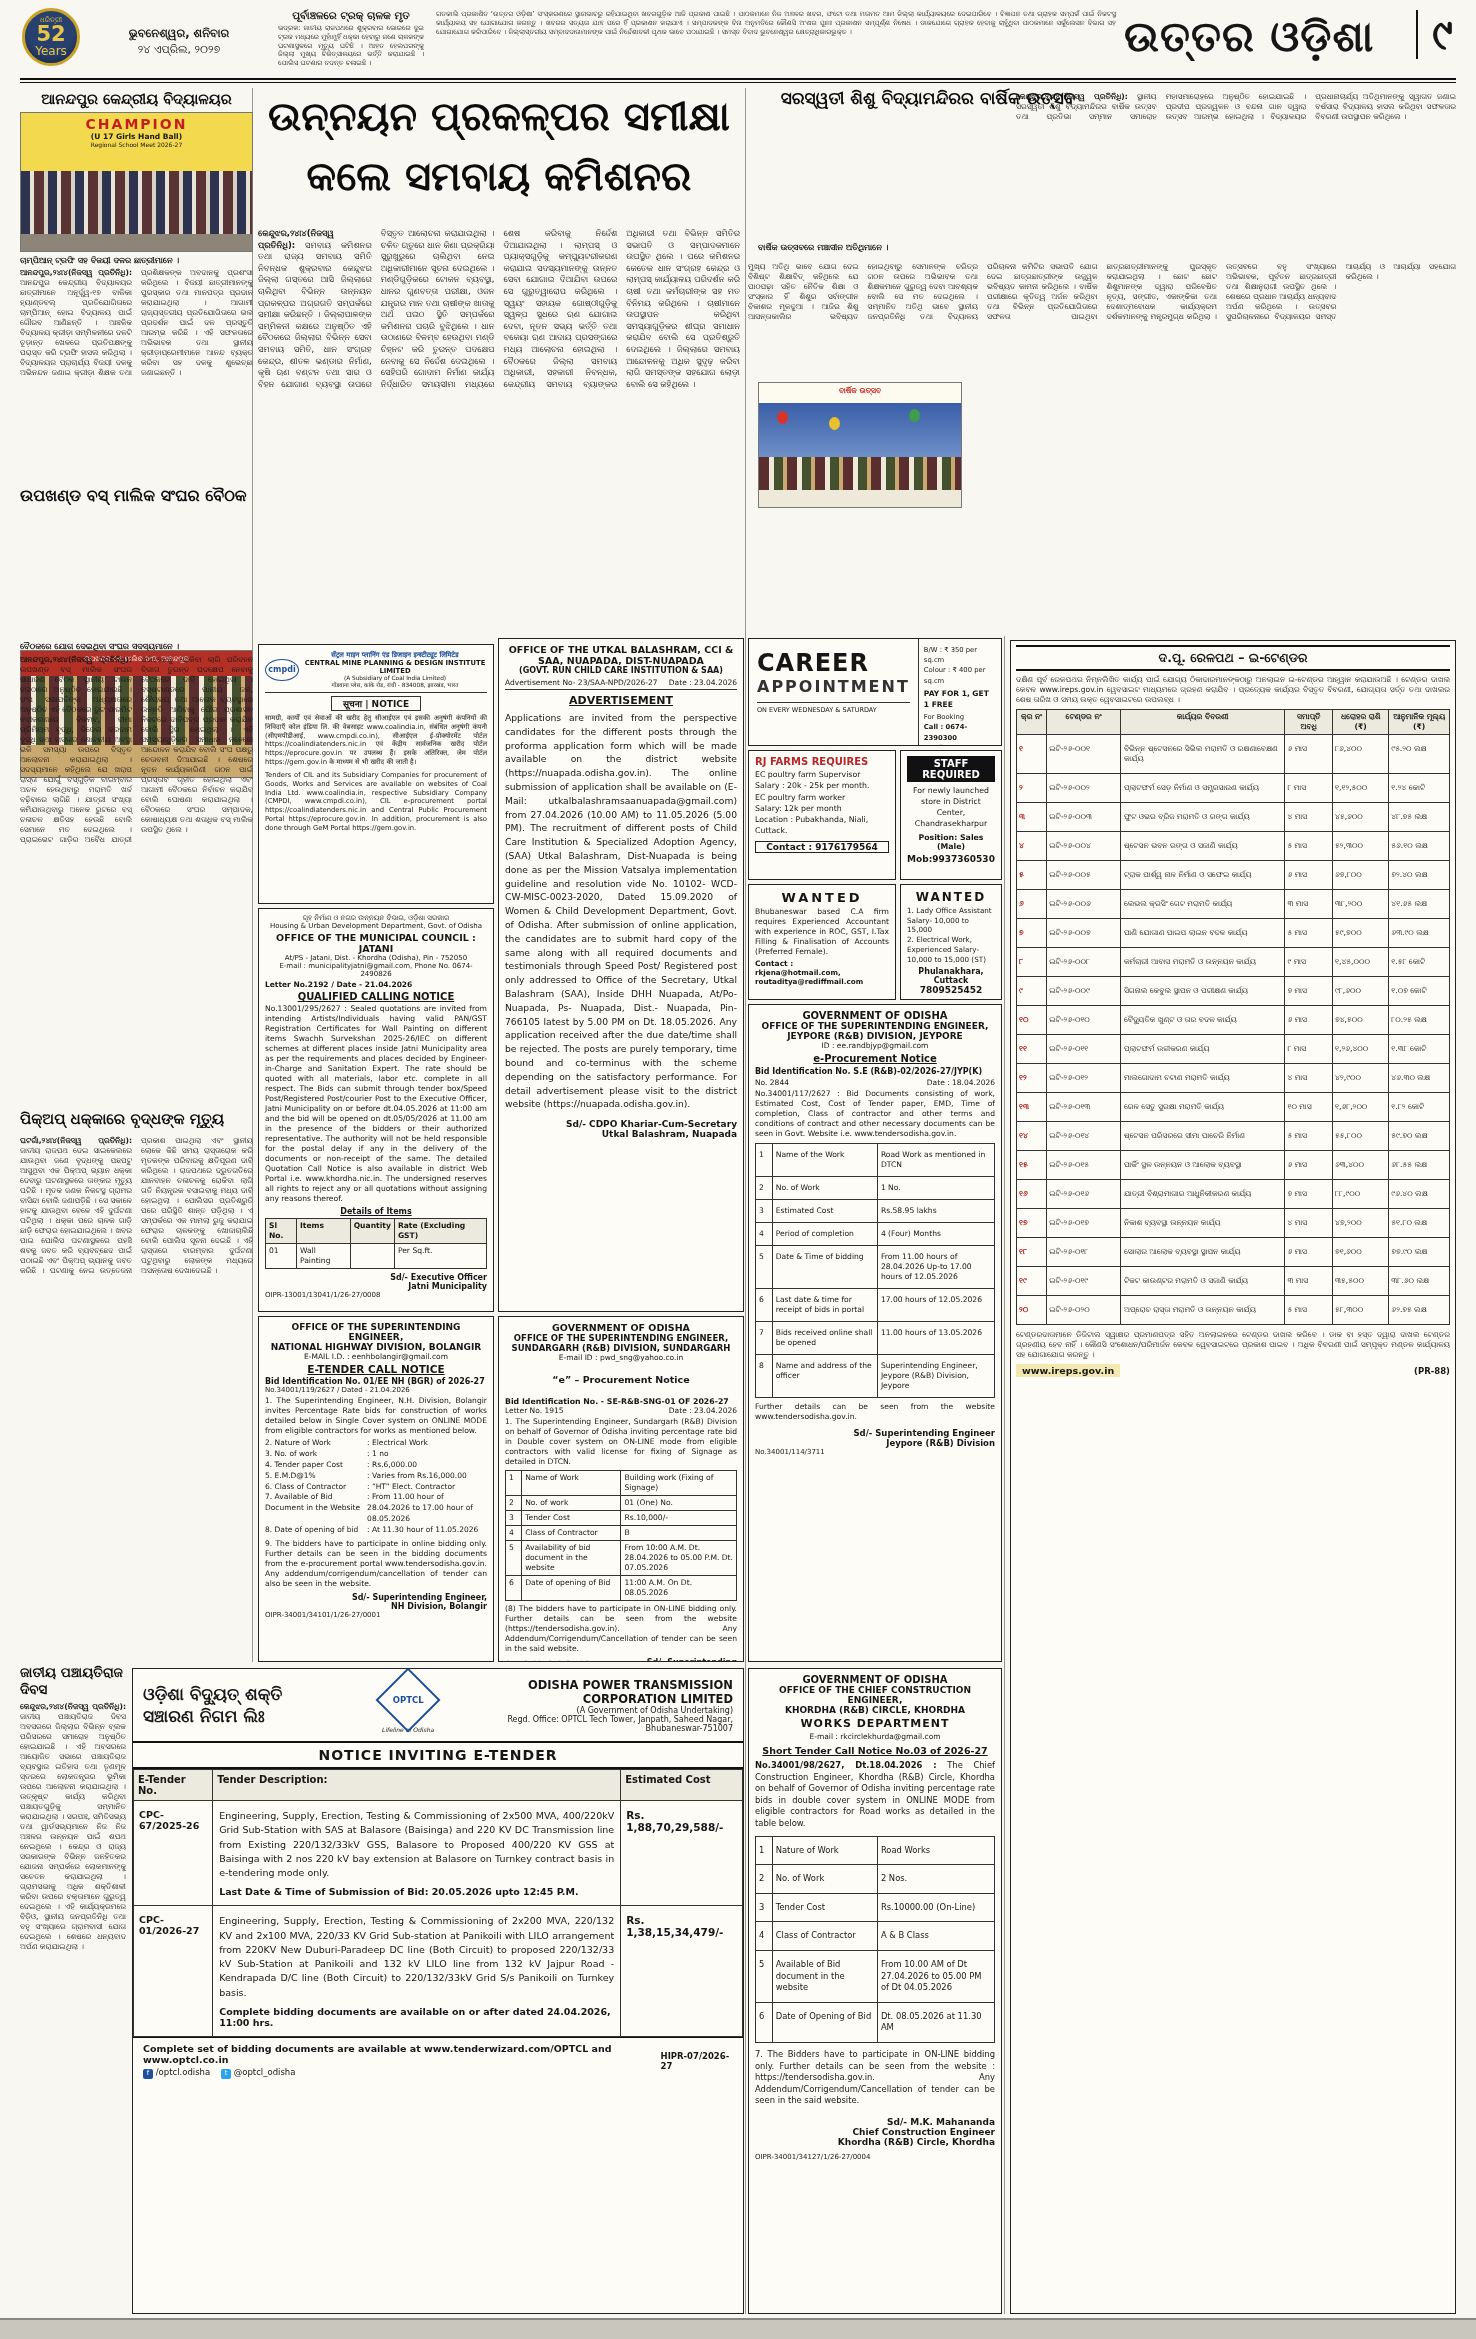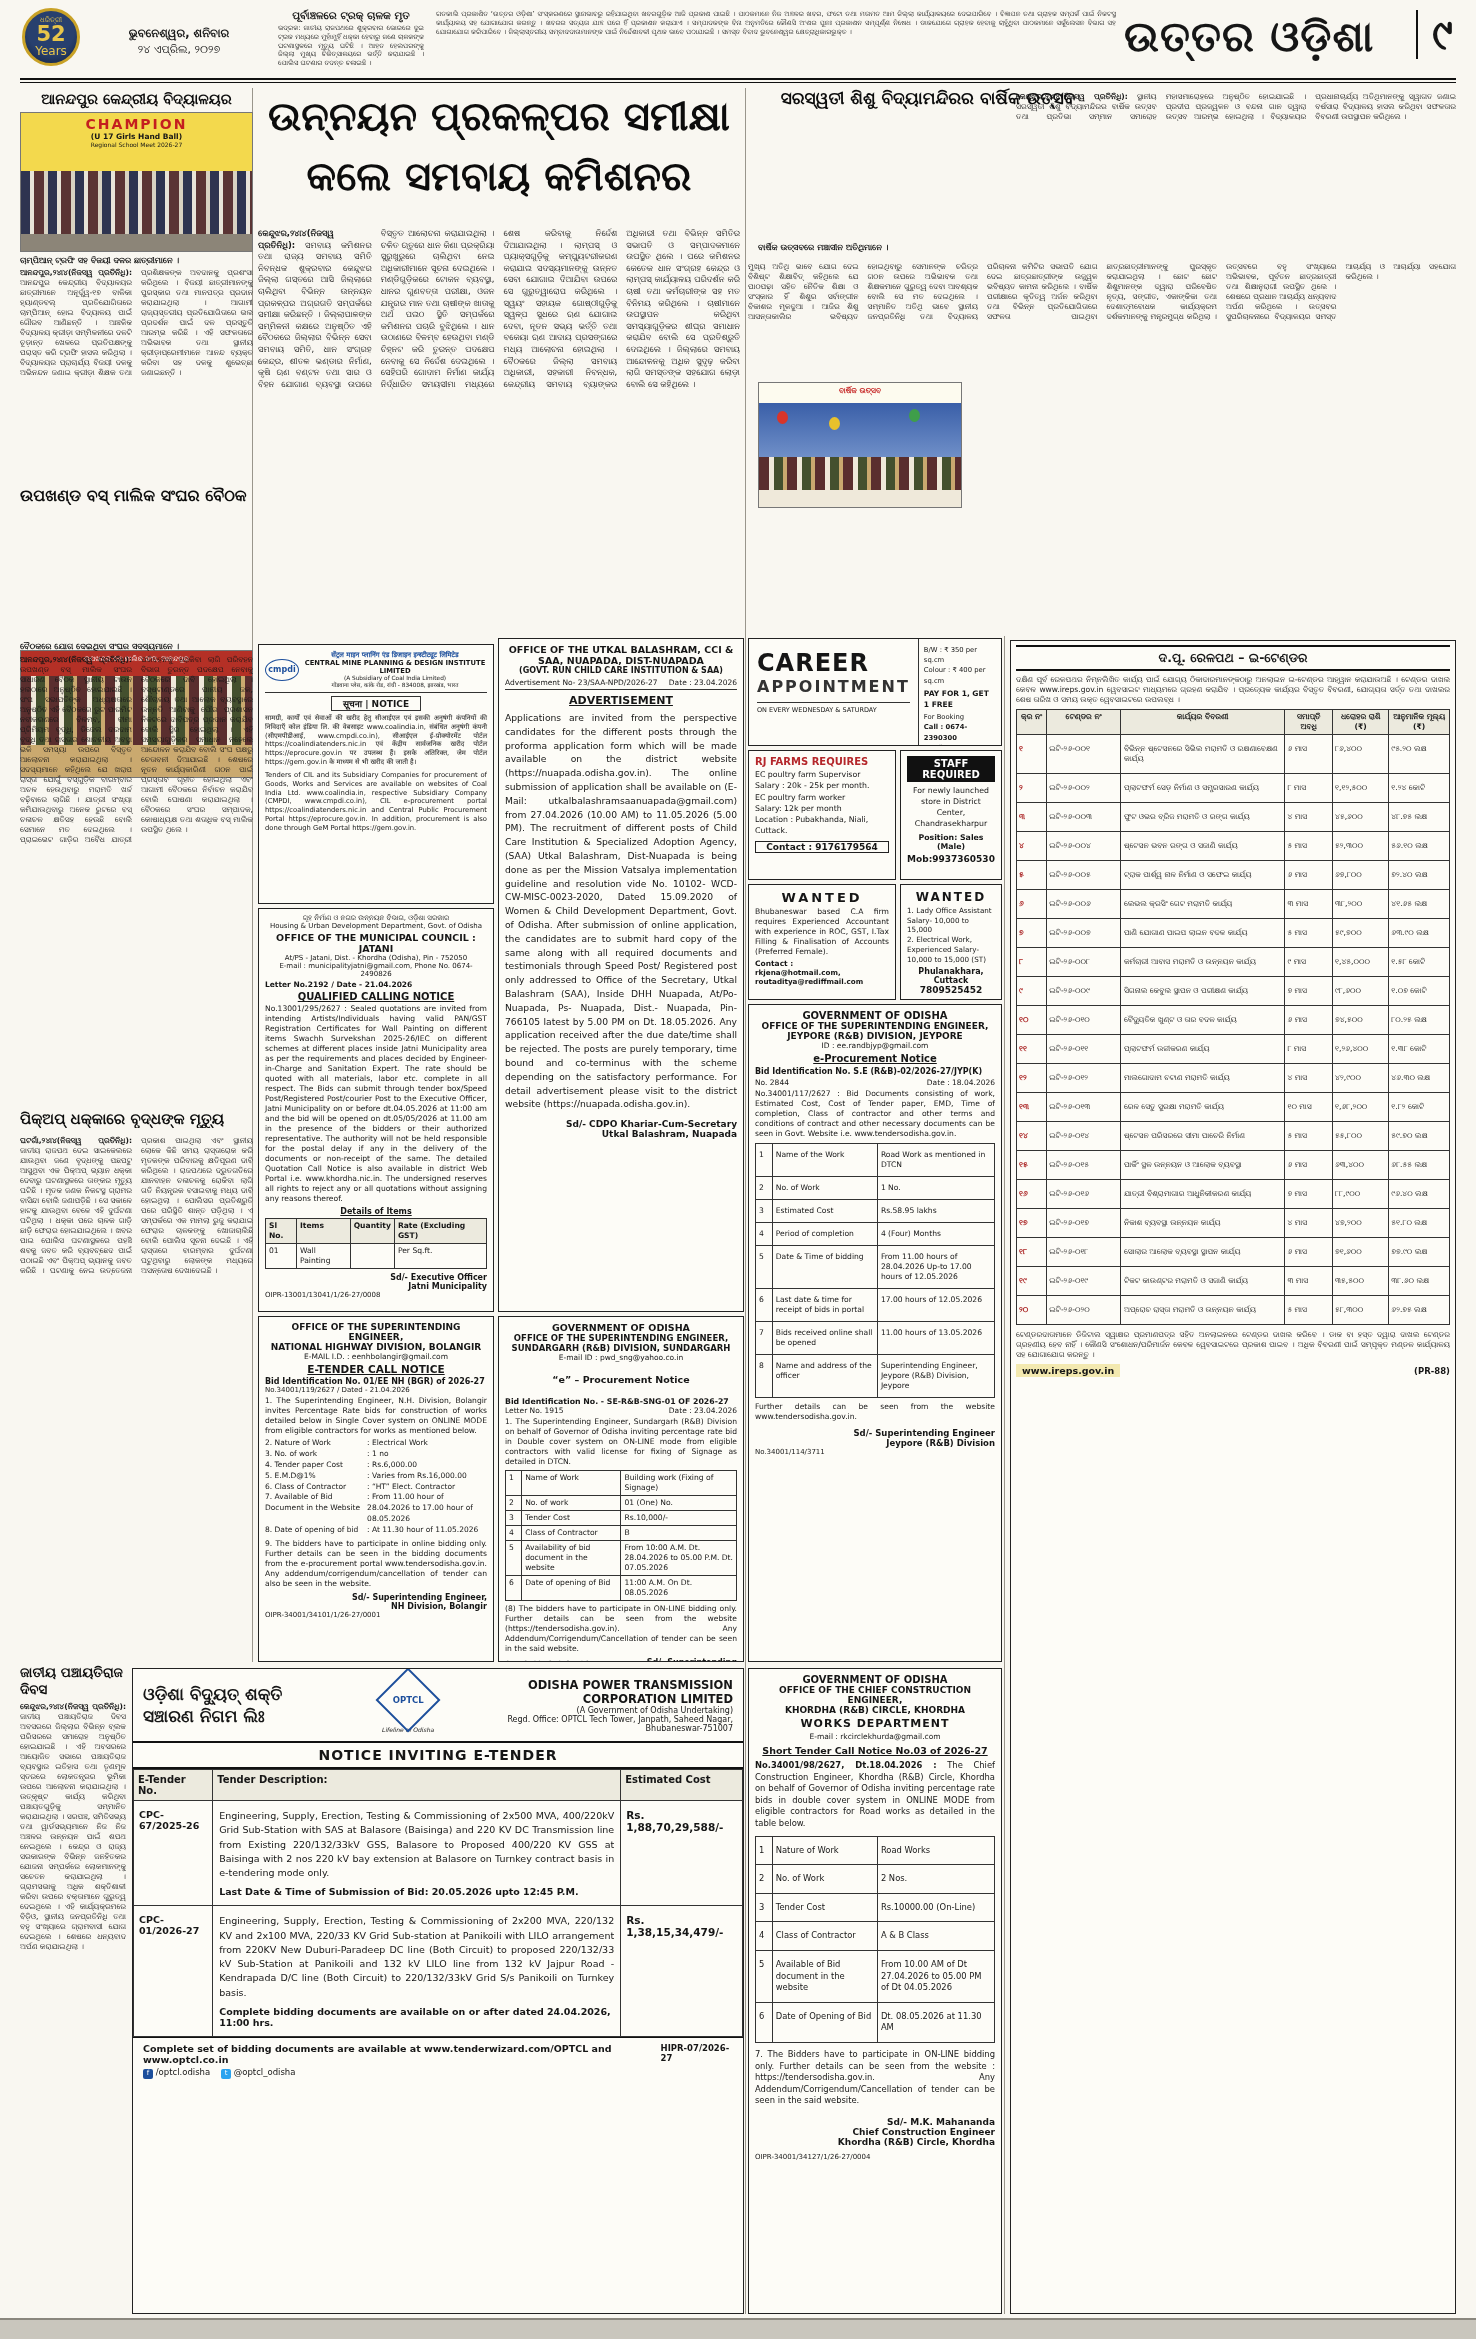--- a/index.html
+++ b/index.html
@@ -550,21 +550,21 @@
           <tr>
             <td class="b" style="width:13%;font-size:9.5px;padding:8px 5px;">CPC-01/2026-27</td>
             <td style="width:67%;padding:8px 6px;">
               <div class="jc" style="font-size:9.5px;line-height:1.5;">Engineering, Supply, Erection, Testing &amp; Commissioning of 2x200 MVA, 220/132 KV and 2x100 MVA, 220/33 KV Grid Sub-station at Panikoili with LILO arrangement from 220KV New Duburi-Paradeep DC line (Both Circuit) to proposed 220/132/33 kV Sub-Station at Panikoili and 132 kV LILO line from 132 kV Jajpur Road - Kendrapada D/C line (Both Circuit) to 220/132/33kV Grid S/s Panikoili on Turnkey basis.</div>
               <div class="b" style="font-size:9.5px;margin-top:6px;">Complete bidding documents are available on or after dated 24.04.2026, 11:00 hrs.</div>
             </td>
             <td class="b" style="width:20%;font-size:10.5px;padding:8px 5px;">Rs. 1,38,15,34,479/-</td>
           </tr>
         </tbody>
     </table>
-    <div style="border-top:1.5px solid #111;padding:5px 10px;display:flex;justify-content:space-between;align-items:flex-start;gap:16px;">
+    <div style="border-top:1.5px solid #111;padding:5px 10px;display:flex;justify-content:space-between;align-items:center;gap:16px;">
       <div>
         <div class="b" style="font-size:9.5px;">Complete set of bidding documents are available at www.tenderwizard.com/OPTCL and www.optcl.co.in</div>
         <div style="font-size:8.5px;margin-top:2px;">
           <span style="display:inline-block;width:10px;height:10px;background:#1d4f9c;color:#fff;text-align:center;font-size:7px;border-radius:2px;">f</span>
           <span>/optcl.odisha</span>
           &nbsp;&nbsp;
           <span style="display:inline-block;width:10px;height:10px;background:#2aa3ef;color:#fff;text-align:center;font-size:7px;border-radius:2px;">t</span>
           <span>@optcl_odisha</span>
         </div>
       </div>

